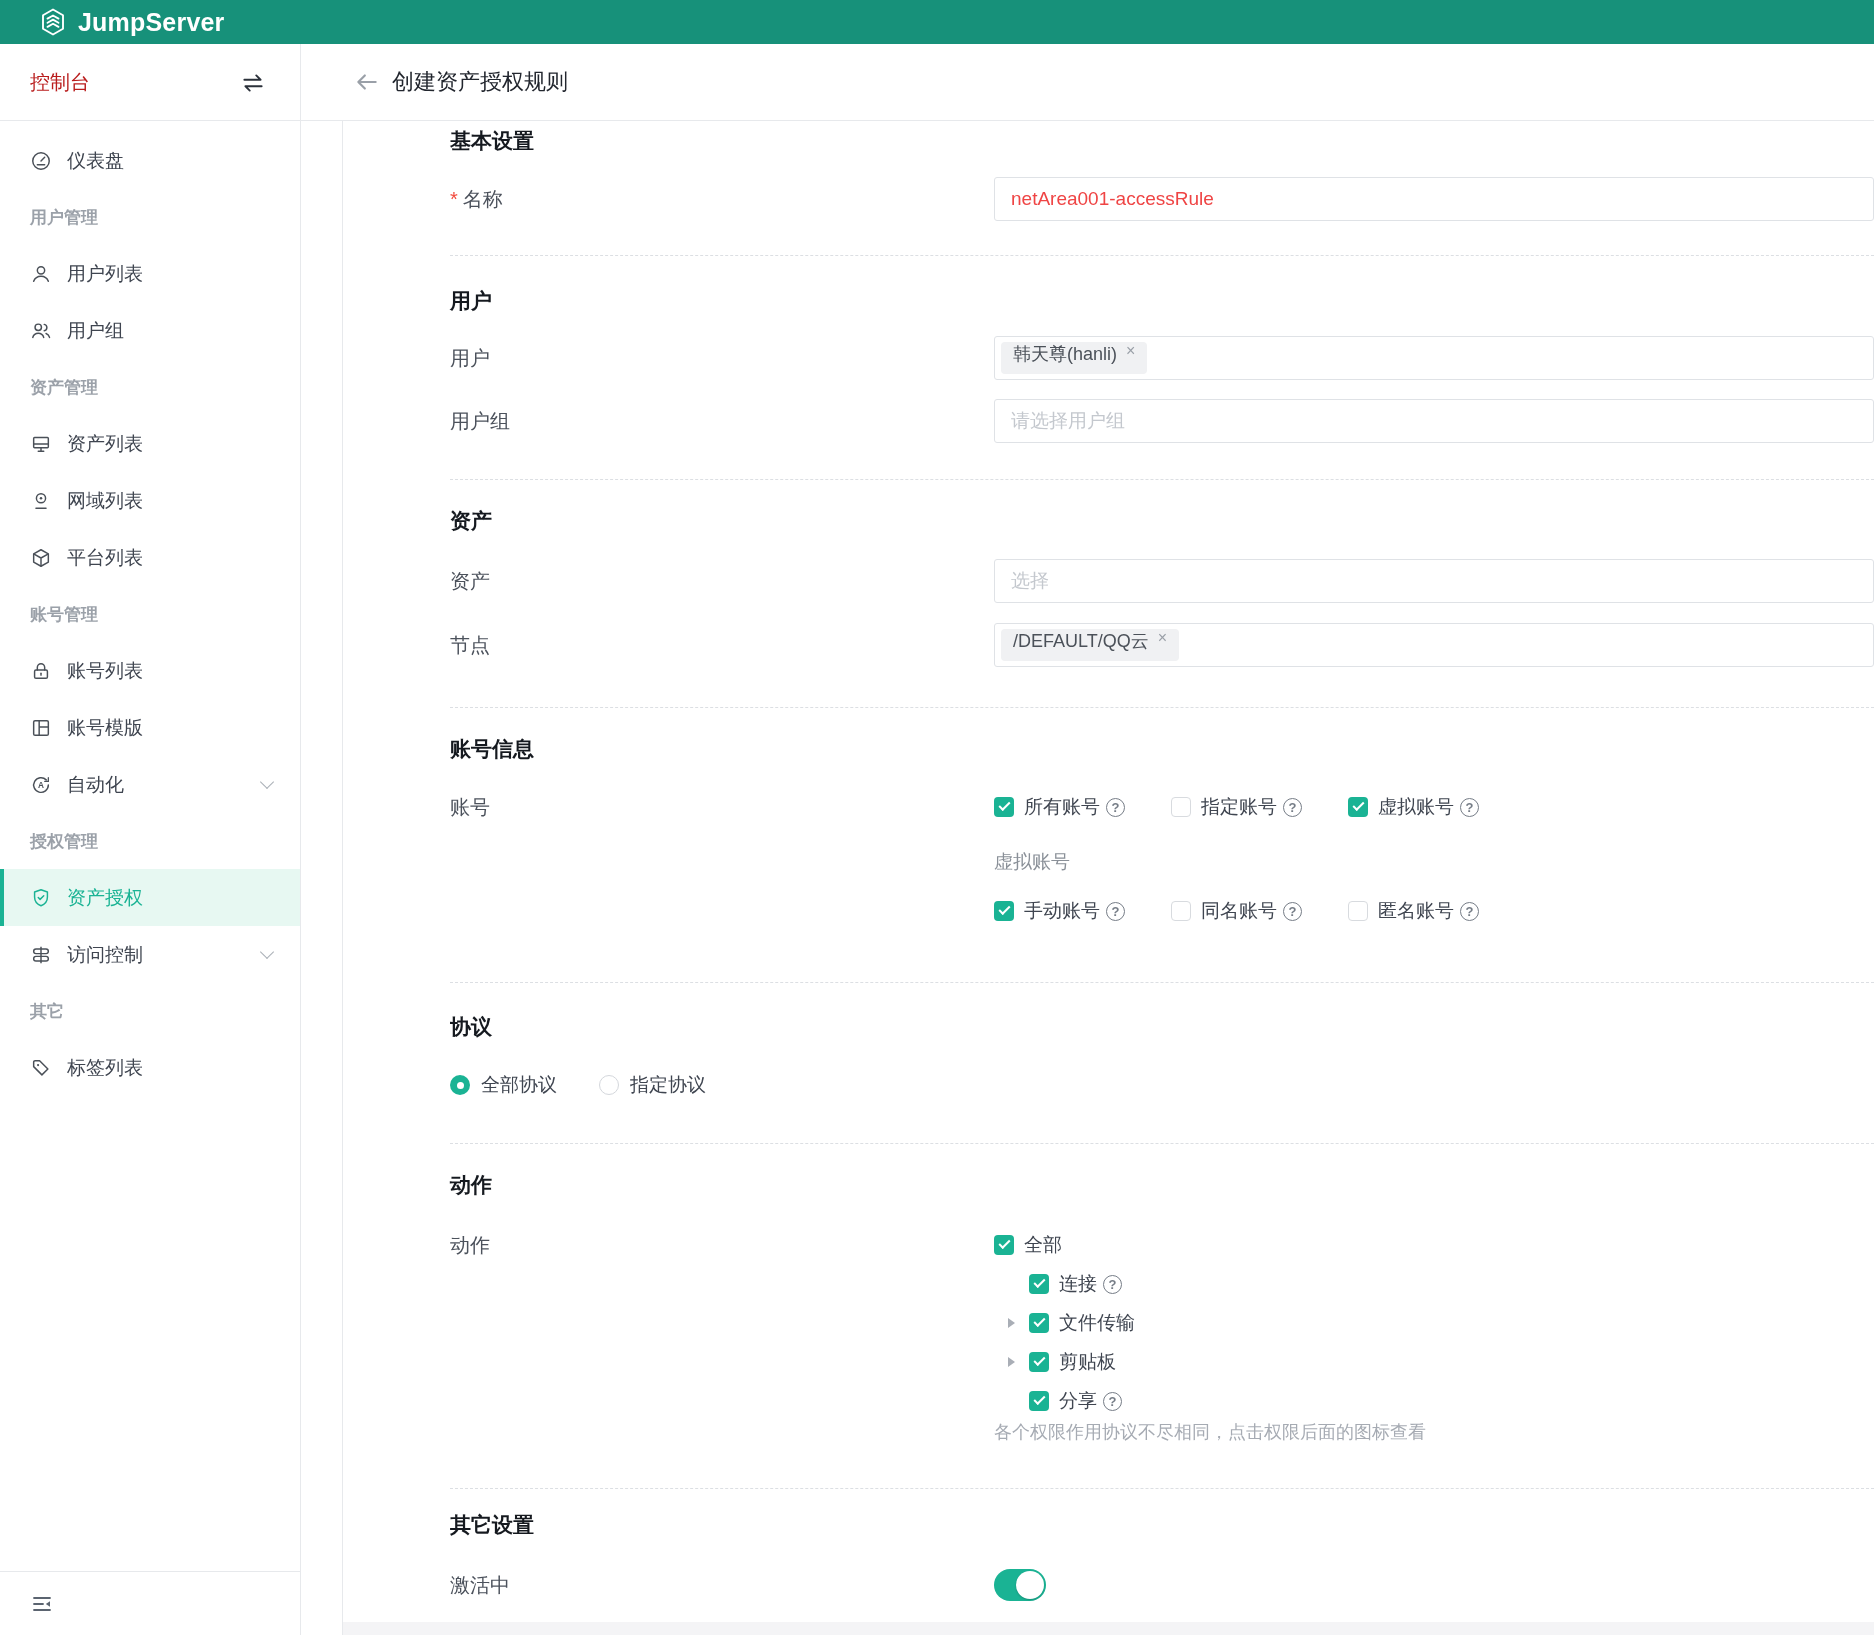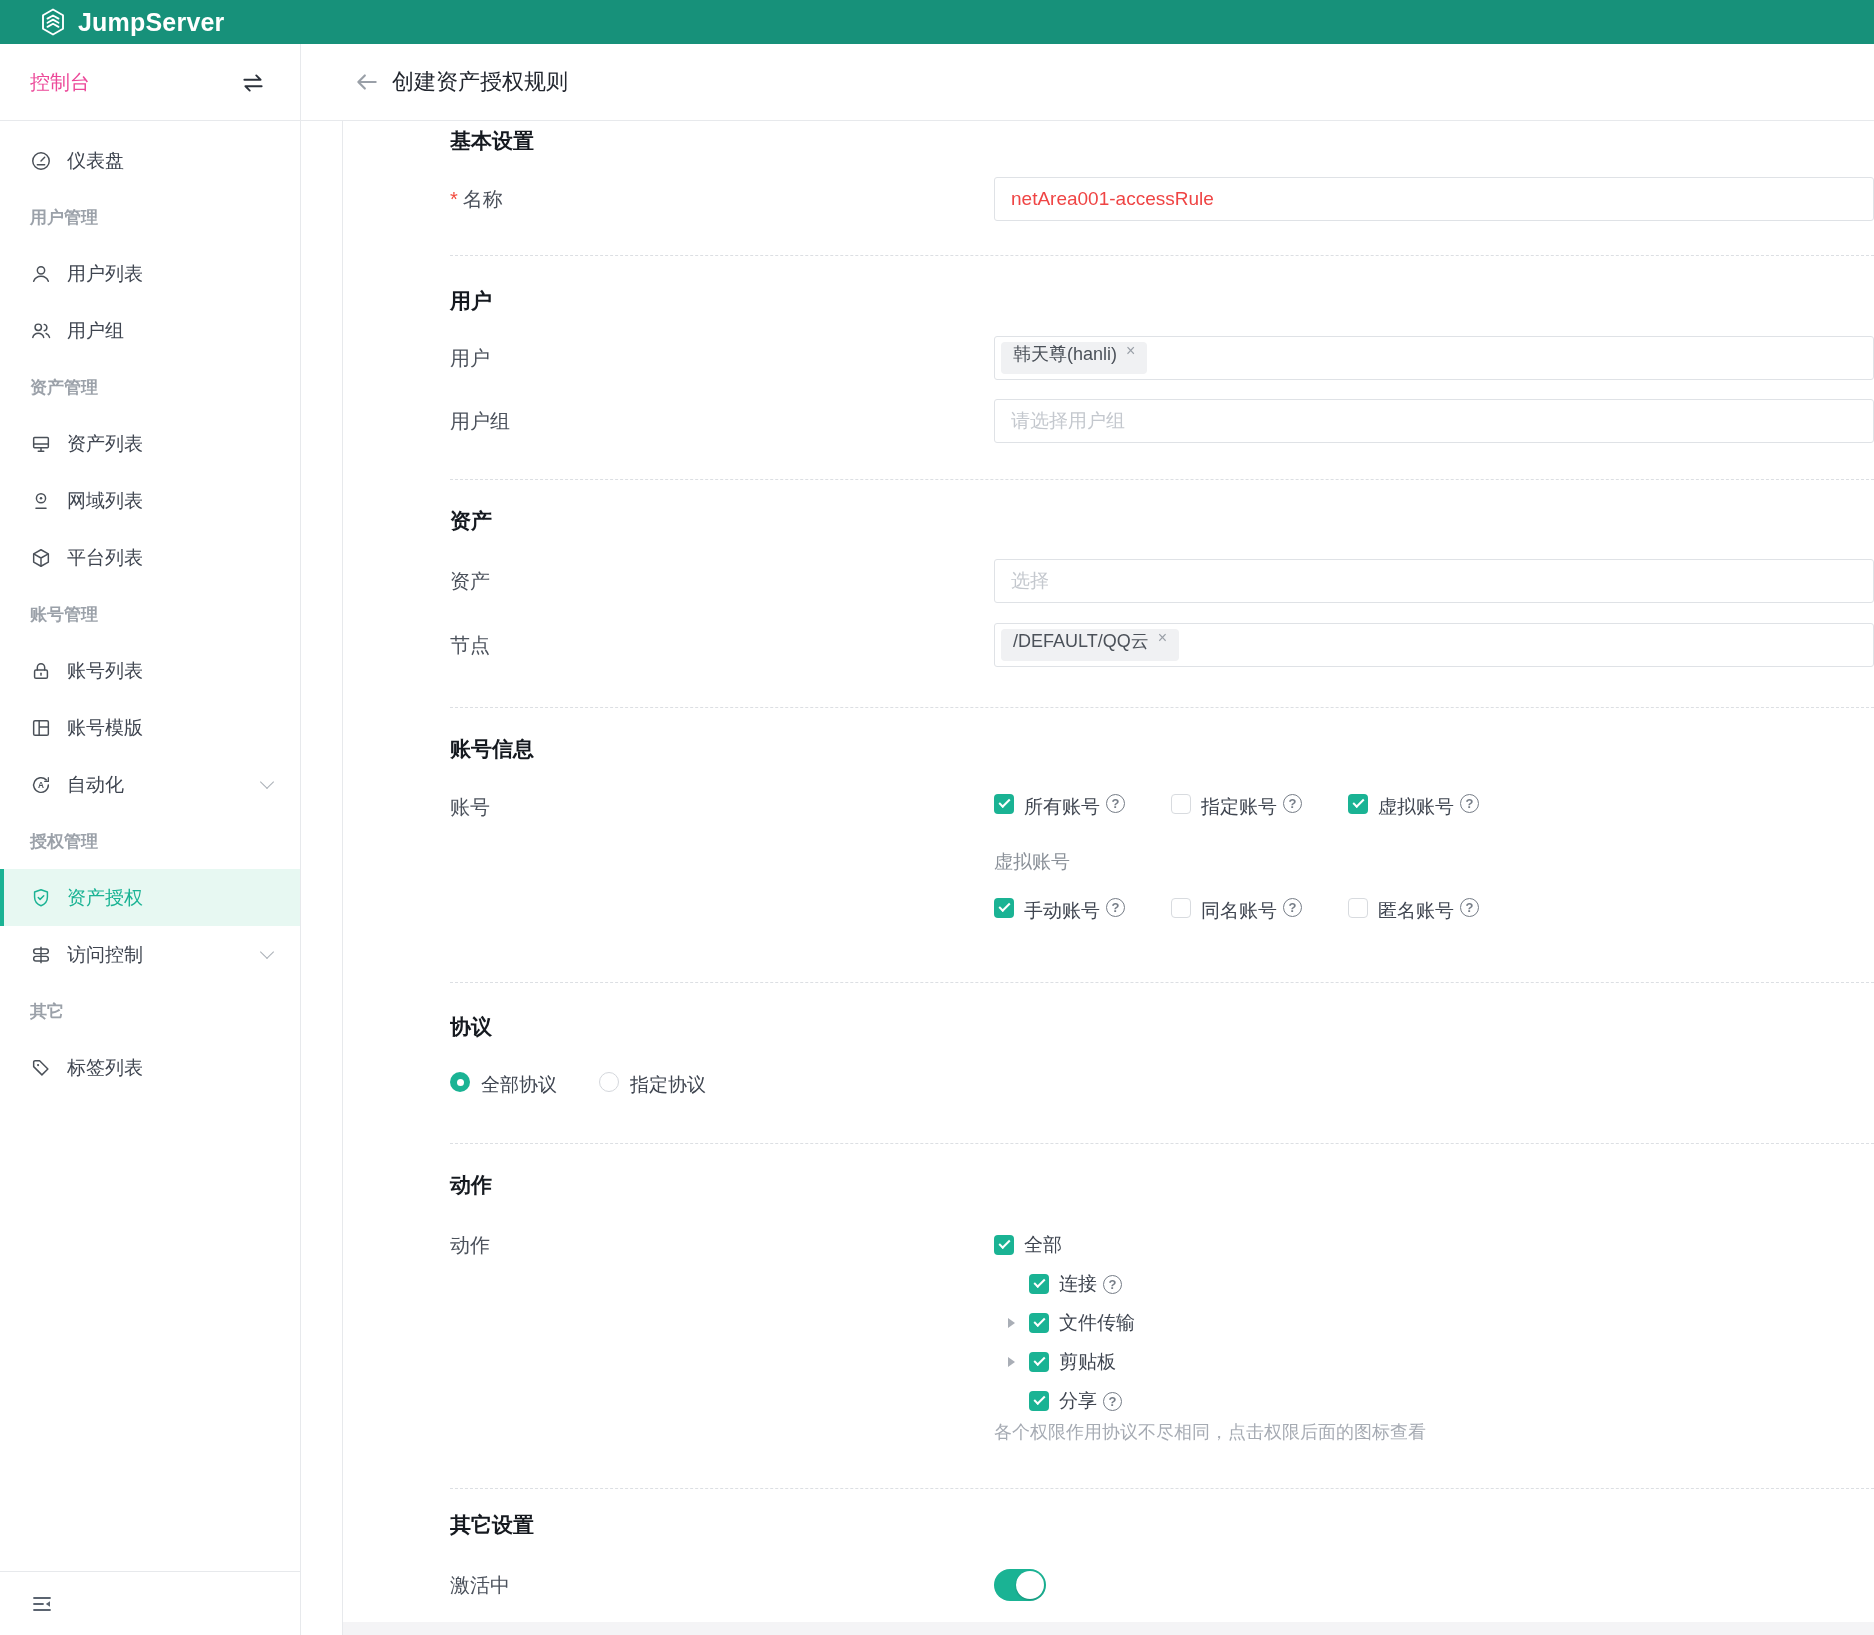--- a/index.html
+++ b/index.html
@@ -9,21 +9,21 @@
   
   .appbar { position:absolute; left:0; top:0; width:100%; height:44px;
     background:#17917a; display:flex; align-items:center; padding-left:38px; }
   .logo-icon { width:30px; height:30px; margin-right:10px; }
   .brand { color:#fff; font-size:25px; font-weight:700; letter-spacing:.2px; }
 
   
   .hdr { position:absolute; left:0; top:44px; width:100%; height:77px;
     background:#fff; border-bottom:1px solid #e7e9ec; }
   .console { position:absolute; left:30px; top:0; height:76px; display:flex;
-    align-items:center; font-size:20px; color:#ec4899; }
+    align-items:center; font-size:20px; color:#b91c1c; }
   .swap { position:absolute; left:240px; top:26px; width:26px; height:26px; color:#2b313a; }
   .back { position:absolute; left:354px; top:25px; width:26px; height:26px; color:#9aa0a8; }
   .page-title { position:absolute; left:392px; top:0; height:76px; display:flex;
     align-items:center; font-size:22px; color:#22262e; }
 
   
   .vline-sidebar { position:absolute; left:300px; top:44px; bottom:0; width:1px; background:#e7e9ec; }
   .vline-content { position:absolute; left:342px; top:121px; bottom:0; width:1px; background:#e7e9ec; }
 
   
@@ -59,21 +59,21 @@
   .box { height:44px; width:1110px; border:1px solid #dfe2e6; border-radius:3px;
     display:flex; align-items:center; background:#fff; }
   .box input { border:none; outline:none; width:100%; font-size:19px; color:#ef4444;
     padding:0 16px; background:transparent; font-family:inherit; }
   .ph { color:#c4c8ce; padding-left:16px; font-size:19px; }
   .box.taggy { padding-left:6px; }
   .tag { background:#f0f1f3; border-radius:4px; height:32px; display:inline-flex;
     padding:0 12px; font-size:18px; color:#4b5159; }
   .tag .x { margin-left:9px; color:#999fa7; font-size:16px; cursor:pointer; }
 
-  .opt { display:inline-flex; margin-right:46px; font-size:19px; color:#3f4550; }
+  .opt { display:inline-flex; align-items:center; margin-right:46px; font-size:19px; color:#3f4550; }
   .cb { width:20px; height:20px; border-radius:4px; flex:0 0 auto; margin-right:10px; cursor:pointer; }
   .cb.on { background:#1ab394; }
   .cb.off { background:#fff; border:1.5px solid #d8dbdf; }
   .tick { display:block; width:11px; height:6px; border-left:2px solid #fff;
     border-bottom:2px solid #fff; transform:rotate(-45deg); margin:5px auto 0; }
   .q { width:19px; height:19px; border:1.5px solid #767d87; border-radius:50%;
     font-size:13px; font-weight:700; color:#767d87; display:inline-flex; align-items:center;
     justify-content:center; margin-left:6px; cursor:pointer; }
   .rd { width:20px; height:20px; border-radius:50%; margin-right:11px; flex:0 0 auto; cursor:pointer; }
   .rd.on { background:#1ab394; position:relative; }

